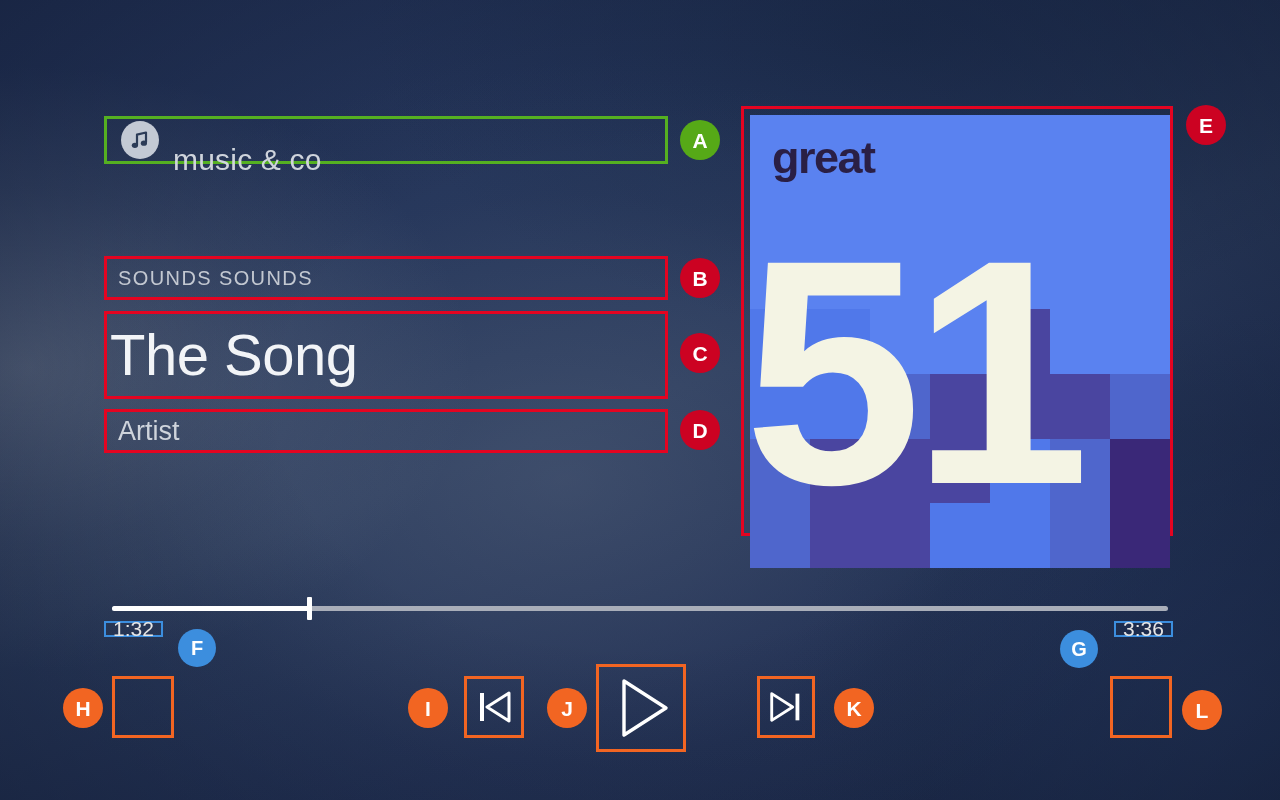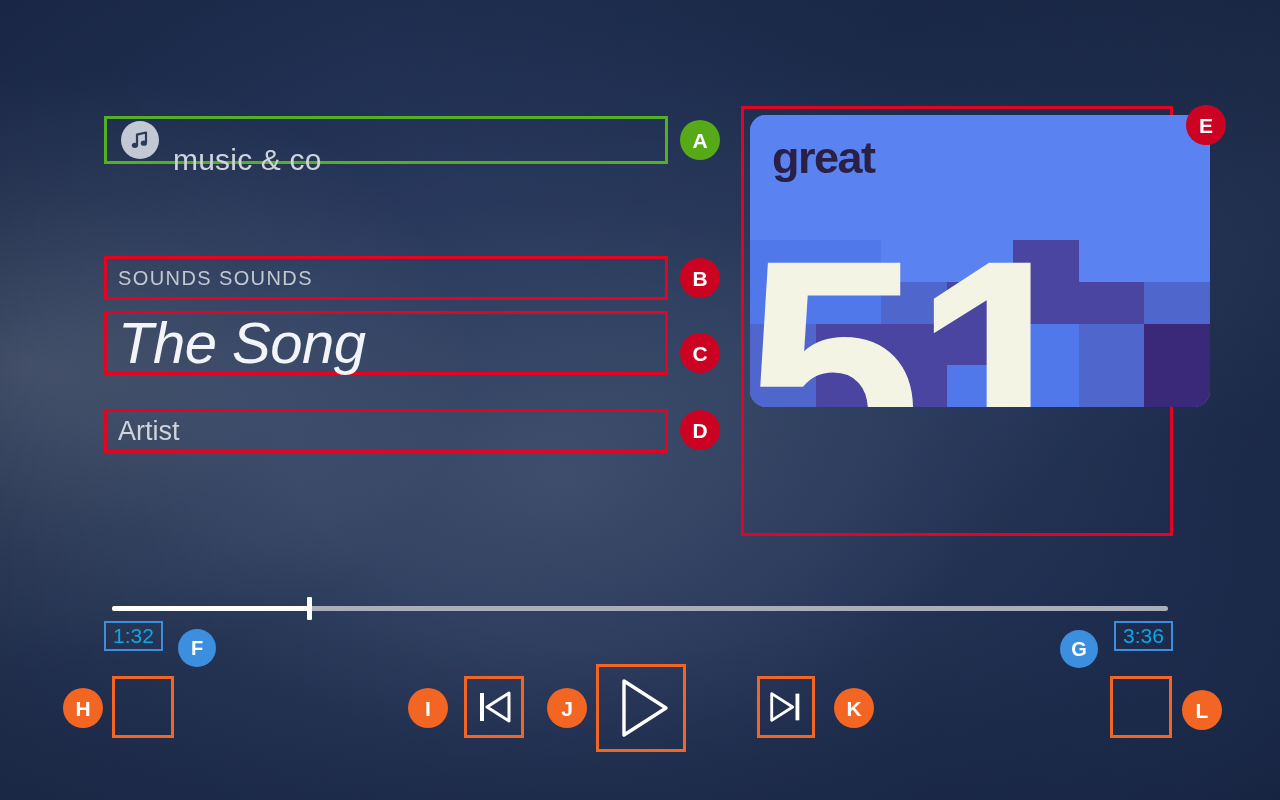--- a/index.html
+++ b/index.html
@@ -71,24 +71,23 @@
     padding-left: 11px;
   }
   #album-label-text {
     font-size: 20px;
     color: #c3c8d1;
     letter-spacing: 1.4px;
     white-space: nowrap;
   }
 
   #track-title-box {
-    left: 104px; top: 311px; width: 564px; height: 64px;
+    left: 104px; top: 311px; width: 564px; height: 88px;
     border: 3px solid #e40421;
-    padding-left: 11px;
-    font-style: italic;
+    padding-left: 3px;
   }
   #track-title-text {
     font-size: 58px;
     color: #f2f4f7;
     font-weight: 400;
     letter-spacing: -0.5px;
     line-height: 1;
     white-space: nowrap;
   }
 
@@ -106,25 +105,24 @@
   
   #album-art-box {
     position: absolute;
     left: 741px; top: 106px; width: 432px; height: 430px;
     border: 3px solid #e40421;
     box-sizing: border-box;
   }
   #album-art {
     position: absolute;
     left: 6px; top: 6px;
-    width: 420px; height: 292px;
-    border-radius: 16px;
+    width: 420px; height: 453px;
+    border-radius: 0;
     overflow: hidden;
     background: #5a82f0;
-    padding-left: 40px;
   }
   #album-tiles {
     position: absolute;
     inset: 0;
     display: grid;
     grid-template-columns: repeat(7, 1fr);
     grid-template-rows: repeat(7, 1fr);
   }
   #album-wordmark {
     position: absolute;
@@ -166,25 +164,25 @@
     top: -9px;
     width: 5px; height: 23px;
     background: #ffffff;
     border-radius: 1px;
   }
 
   .time-box {
     position: absolute;
     box-sizing: border-box;
     border: 2px solid #3c8ede;
-    height: 30px;
+    height: 16px;
     display: flex; align-items: center; justify-content: center;
     padding: 0 7px;
     font-size: 21px;
-    color: #0ea5e9;
+    color: #e5e5e5;
   }
   #time-elapsed-box { left: 104px; top: 621px; }
   #time-total-box { left: 1114px; top: 621px; }
 
   
   .ctrl-box {
     position: absolute;
     box-sizing: border-box;
     border: 3px solid #f26522;
     display: flex; align-items: center; justify-content: center;

